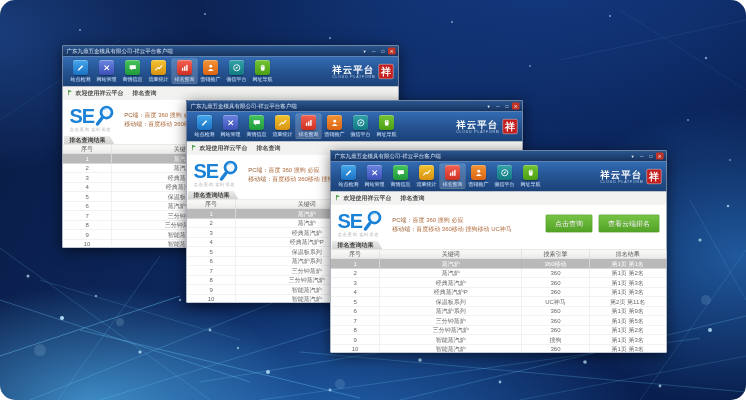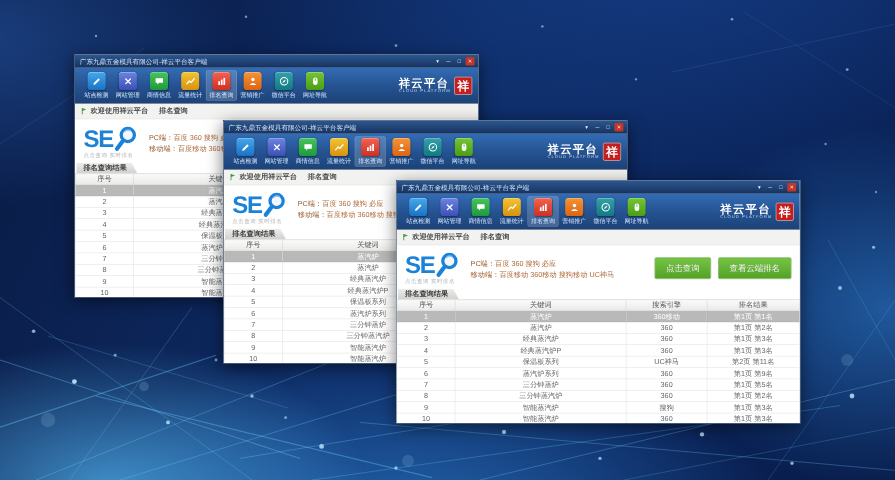--- a/index.html
+++ b/index.html
@@ -6,20 +6,21 @@
   html,body { width:746px; height:400px; font-family:"Liberation Sans", sans-serif; }
   .desktop{
     position:relative; width:746px; height:400px; overflow:hidden;
     background:
       radial-gradient(ellipse 300px 170px at 12% 102%, rgba(90,195,255,.65), rgba(90,195,255,0) 72%),
       radial-gradient(ellipse 430px 210px at 46% 110%, rgba(55,155,245,.55), rgba(55,155,245,0) 72%),
       radial-gradient(ellipse 270px 210px at 99% 64%, rgba(60,160,250,.45), rgba(60,160,250,0) 72%),
       radial-gradient(ellipse 520px 300px at 76% -12%, rgba(25,70,150,.65), rgba(25,70,150,0) 75%),
       radial-gradient(ellipse 300px 200px at -2% 8%, rgba(45,105,195,.45), rgba(45,105,195,0) 70%),
       linear-gradient(115deg,#0a1b44 0%,#0d2a63 45%,#0a2257 75%,#081c4a 100%);
+    border-radius: 15px;
   }
   .net{ position:absolute; left:0; top:0; z-index:0; }
   
   .window{
     position:absolute; width:674px; height:406px;
     transform:scale(.5); transform-origin:0 0;
     background:#fff; border:1px solid #0c2750;
     box-shadow:0 6px 26px rgba(0,0,0,.55);
     overflow:hidden;
   }

